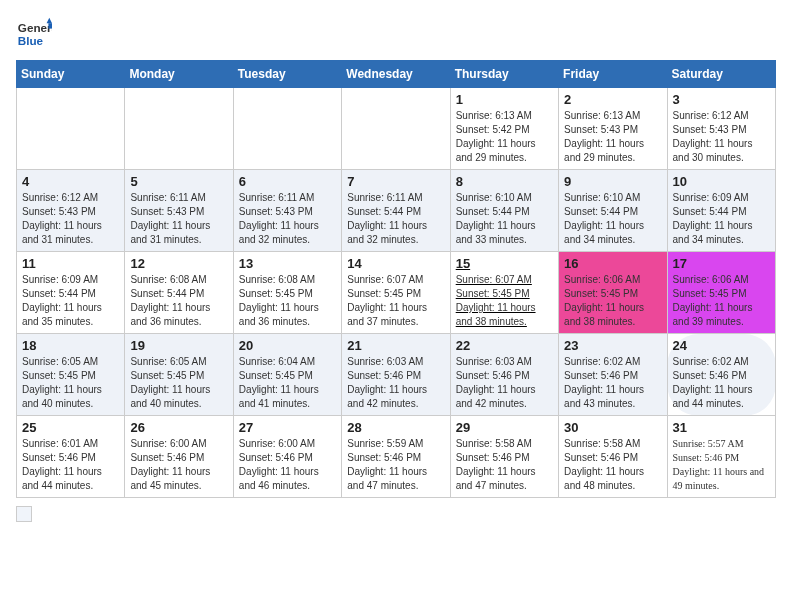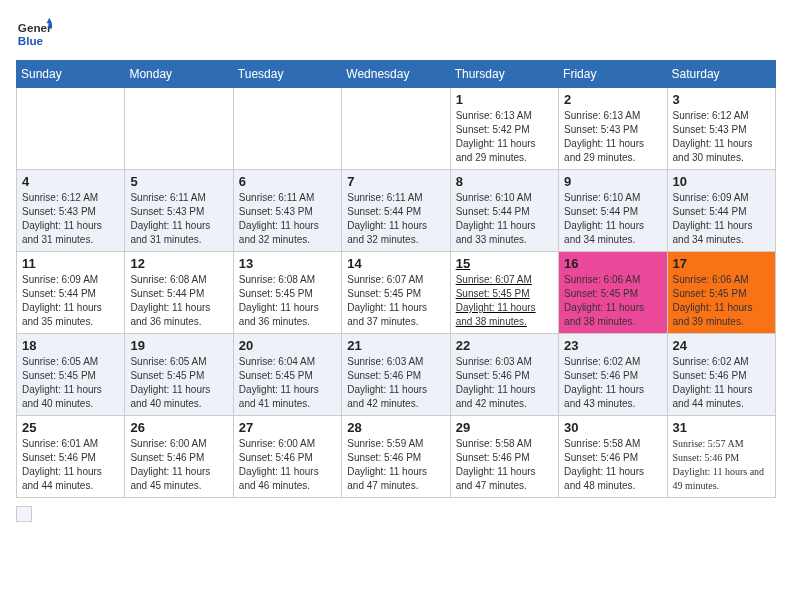--- a/index.html
+++ b/index.html
@@ -42,21 +42,21 @@
       width: 100%;
       border-collapse: collapse;
       font-size: 11px;
     }
     .calendar th {
       background-color: #2e6db4;
       color: #fff;
       padding: 6px 4px;
       text-align: left;
       font-size: 12px;
-      font-weight: normal;
+      font-weight: bold;
       border: 1px solid #2e6db4;
     }
     .calendar td {
       border: 1px solid #ccc;
       vertical-align: top;
       padding: 4px 5px;
       width: 108px;
       min-height: 80px;
       background: #fff;
     }
@@ -226,21 +226,21 @@
           <div class="day-info" style="white-space: pre-line;">Sunrise: 6:07 AM
 Sunset: 5:45 PM
 Daylight: 11 hours and 38 minutes.</div>
         </td>
         <td style="background: #ec4899;">
           <span class="day-number">16</span>
           <div class="day-info" style="white-space: pre-line;">Sunrise: 6:06 AM
 Sunset: 5:45 PM
 Daylight: 11 hours and 38 minutes.</div>
         </td>
-        <td style="background: #f97316;">
+        <td style="background: #d946ef;">
           <span class="day-number">17</span>
           <div class="day-info" style="white-space: pre-line;">Sunrise: 6:06 AM
 Sunset: 5:45 PM
 Daylight: 11 hours and 39 minutes.</div>
         </td>
       </tr>
       <tr>
         <td style="background: rgb(238, 242, 248);">
           <span class="day-number">18</span>
           <div class="day-info" style="white-space: pre-line;">Sunrise: 6:05 AM
@@ -270,21 +270,21 @@
           <div class="day-info" style="white-space: pre-line;">Sunrise: 6:03 AM
 Sunset: 5:46 PM
 Daylight: 11 hours and 42 minutes.</div>
         </td>
         <td style="background: rgb(238, 242, 248);">
           <span class="day-number">23</span>
           <div class="day-info" style="white-space: pre-line;">Sunrise: 6:02 AM
 Sunset: 5:46 PM
 Daylight: 11 hours and 43 minutes.</div>
         </td>
-        <td style="background: rgb(238, 242, 248);">
+        <td style="background: rgb(238, 242, 248); border-radius: 32px;">
           <span class="day-number">24</span>
           <div class="day-info" style="white-space: pre-line;">Sunrise: 6:02 AM
 Sunset: 5:46 PM
 Daylight: 11 hours and 44 minutes.</div>
         </td>
       </tr>
       <tr>
         <td style="background: rgb(255, 255, 255);">
           <span class="day-number">25</span>
           <div class="day-info" style="white-space: pre-line;">Sunrise: 6:01 AM

